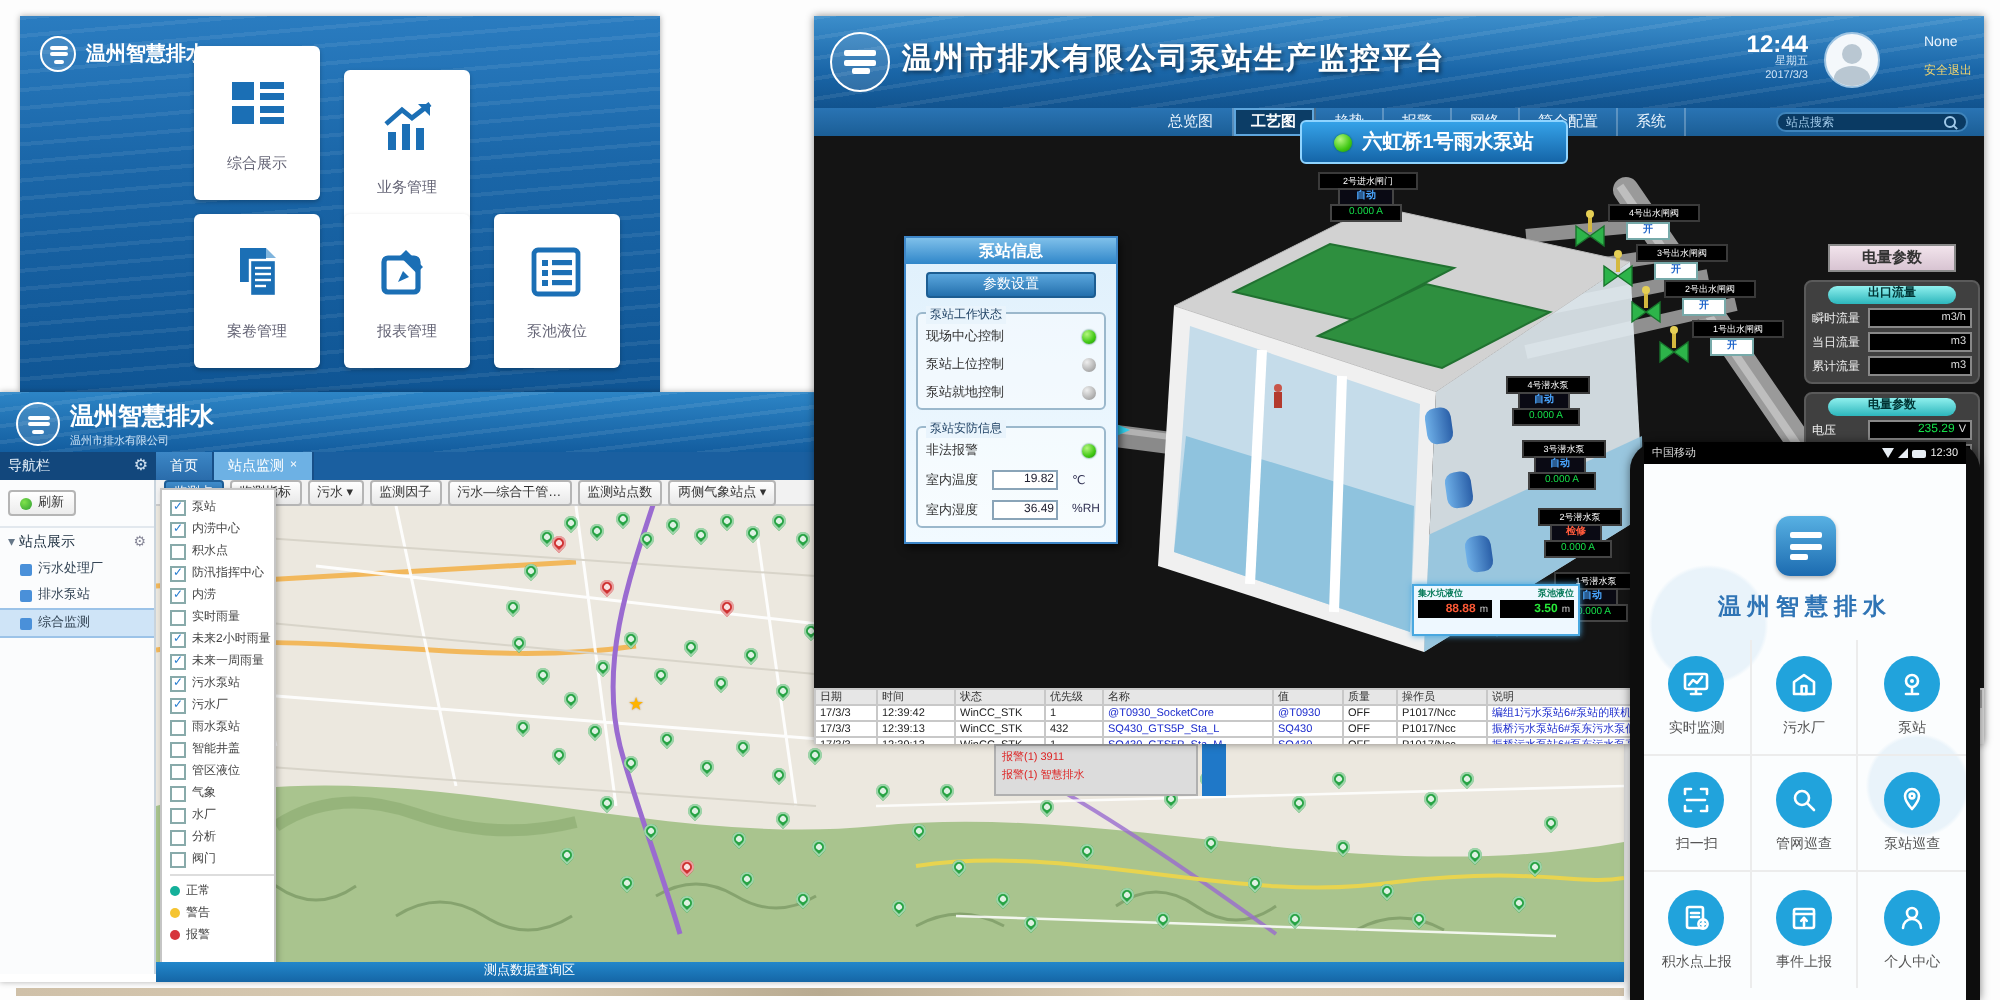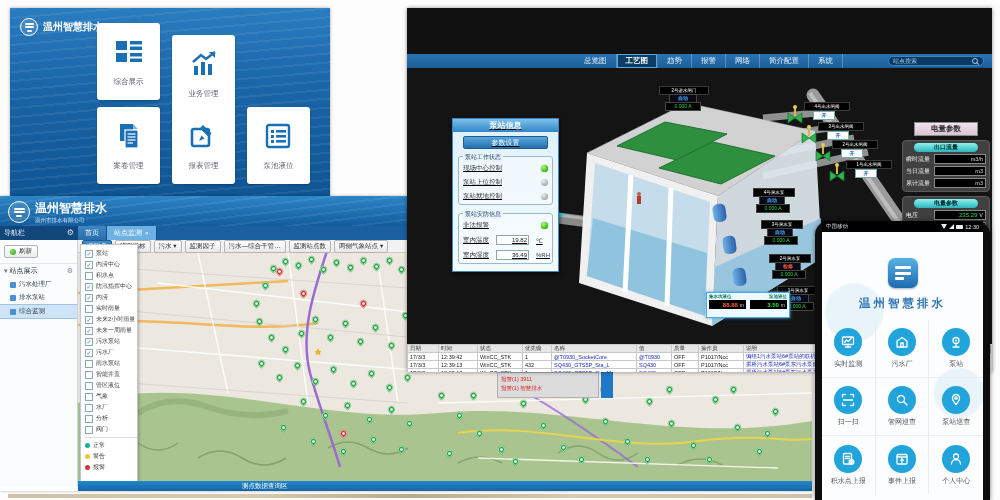--- a/index.html
+++ b/index.html
@@ -92,21 +92,21 @@
   .mag::after{content:"";position:absolute;width:3px;height:1px;background:#9fc8e8;transform:rotate(45deg);left:3px;top:4px;}
   #station-title{position:absolute;left:243px;top:52px;width:132px;height:20px;border:1px solid #8fd4ff;border-radius:3px;
     background:linear-gradient(180deg,#35a2e8,#1565a8);display:flex;align-items:center;justify-content:center;gap:5px;}
   #station-title .led{width:9px;height:9px;}
   #station-title span{font-size:10px;font-weight:bold;color:#fff;}
   .led{width:7px;height:7px;border-radius:50%;background:radial-gradient(circle at 35% 30%,#b4f67e,#40c814 60%,#1f8a06);
        box-shadow:0 0 1px #063;flex:none;}
   .led.off{background:radial-gradient(circle at 35% 30%,#eee,#b5b5b5 60%,#8d8d8d);box-shadow:none;}
   
   #info-panel{position:absolute;left:45px;top:110px;width:105px;height:152px;border:1px solid #3d86c8;
-    background:linear-gradient(180deg,#dff0fc,#f2faff);box-shadow:1px 2px 4px rgba(0,0,0,.6);text-decoration:underline;}
+    background:linear-gradient(180deg,#dff0fc,#f2faff);box-shadow:1px 2px 4px rgba(0,0,0,.6);}
   #info-title{height:13px;background:linear-gradient(180deg,#7fc0ea,#2f86c9);color:#fff;font-weight:bold;
     font-size:8px;text-align:center;line-height:13px;}
   #param-btn{margin:4px 10px 0;height:11px;background:linear-gradient(180deg,#5aa6dd,#2470ad);color:#fff;
     font-size:7px;text-align:center;line-height:11px;border-radius:2px;border:1px solid #1c5d92;}
   .fieldset{margin:4px 5px 0;border:1px solid #9bb8cc;border-radius:3px;padding:2px 4px 3px;position:relative;background:rgba(255,255,255,.45);}
   .fieldset .leg{position:absolute;top:-4px;left:4px;background:#e9f4fc;font-size:6px;color:#246;padding:0 2px;}
   .irow{display:flex;align-items:center;justify-content:space-between;margin-top:5px;}
   .irow .il{font-size:6.5px;color:#333;}
   .vbox{width:30px;height:8px;background:#fff;border:1px solid #8aa4b8;font-size:6px;color:#223;
     text-align:right;line-height:8px;padding-right:1px;}
@@ -532,20 +532,39 @@
   </div>
 
   <div id="map-tooltip" class="abs">
     <div>报警(1) 3911</div>
     <div>报警(1) 智慧排水</div>
   </div>
   <div id="map-bluerect" class="abs"></div>
   <div id="bottom-strip" class="abs"></div>
 
   <div id="scada-panel" class="abs">
+    <div id="scada-header">
+      <div class="waves"></div>
+      <span class="logo-badge abs" style="left:8px;top:8px;width:28px;height:28px;">
+        <i style="width:16px;height:3px;"></i>
+          <i style="width:16px;height:3px;"></i>
+          <i style="width:9px;height:3px;"></i>
+      </span>
+      <div id="scada-title">温州市排水有限公司泵站生产监控平台</div>
+      <div id="clockblk">
+        <div id="clock-time">12:44</div>
+        <div id="clock-sub"><span>星期五</span><br>
+        <span>2017/3/3</span></div>
+      </div>
+      <div id="avatar"></div>
+      <div id="userblk">
+        <div id="user-name">None</div>
+        <div id="user-logout">安全退出</div>
+      </div>
+    </div>
     <div id="scada-navrow">
       <div style="width:168px;"></div>
       <div id="scada-tabs" style="display:flex;">
           <div class="stab">总览图</div>
           <div class="stab active">工艺图</div>
           <div class="stab">趋势</div>
           <div class="stab">报警</div>
           <div class="stab">网络</div>
           <div class="stab">简介配置</div>
           <div class="stab">系统</div>
@@ -645,20 +664,24 @@
           <div class="curbox" style="left: 365px; top: 202px; width: 32px;">0.000 A</div>
           <div class="tagbox" style="left: 370px; top: 218px; width: 40px;">1号潜水泵</div>
           <div class="modebox" style="left: 376px; top: 226px; width: 24px;">自动</div>
           <div class="curbox" style="left: 373px; top: 234px; width: 32px;">0.000 A</div>
           <div class="tagbox" style="left: 252px; top: 18px; width: 48px;">2号进水闸门</div>
           <div class="modebox" style="left: 262px; top: 26px; width: 26px;">自动</div>
           <div class="curbox" style="left: 258px; top: 34px; width: 34px;">0.000 A</div>
         </div>
     </div>
 
+    <div id="station-title">
+      <span class="led"></span>
+      <span>六虹桥1号雨水泵站</span>
+    </div>
 
     <div id="info-panel">
       <div id="info-title">泵站信息</div>
       <div id="param-btn">参数设置</div>
       <div class="fieldset" style="margin-top:7px;">
         <span class="leg">泵站工作状态</span>
         <div id="info-g1">
             <div class="irow">
               <span class="il">现场中心控制</span>
               <span class="led"></span>

